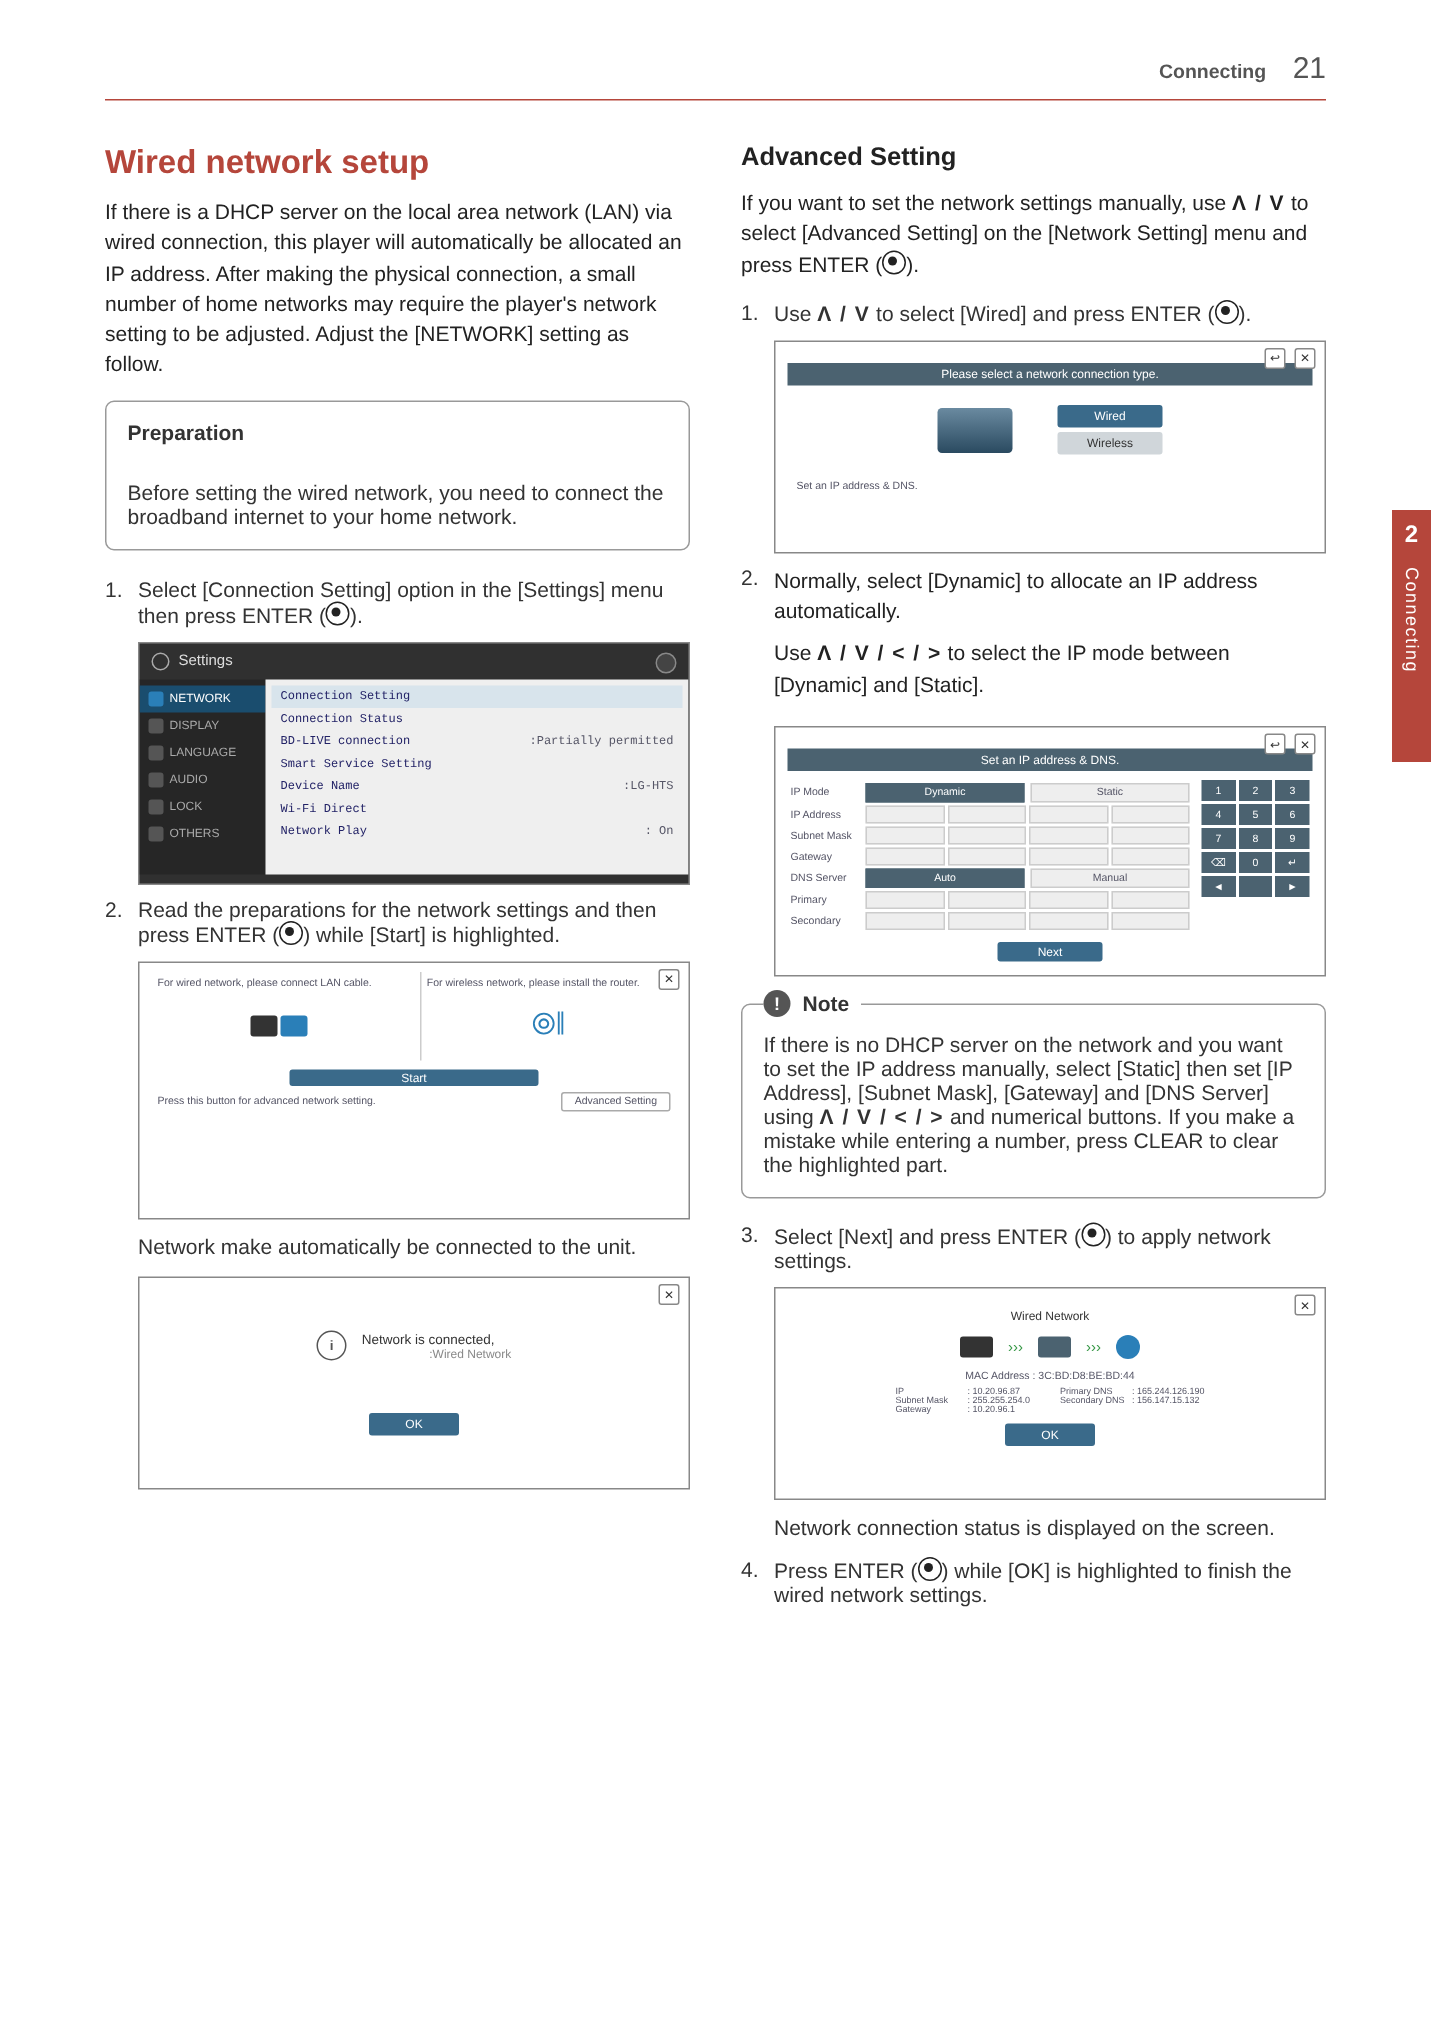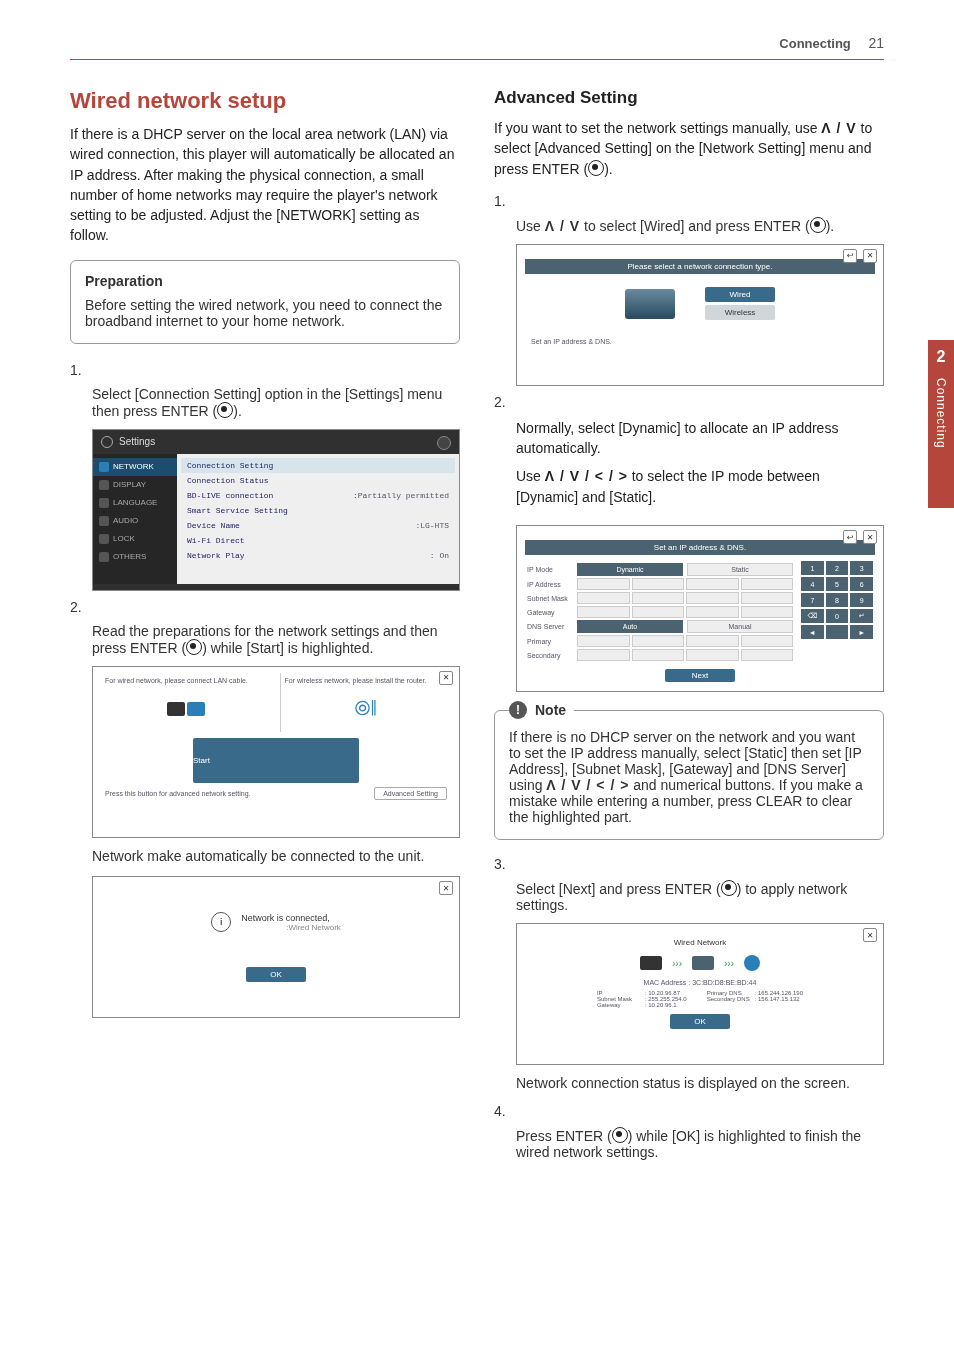--- a/index.html
+++ b/index.html
@@ -16,21 +16,21 @@
     position: relative;
   }
   .top-header {
     text-align: right;
     font-size: 13px;
     color: #555;
     padding-bottom: 8px;
     border-bottom: 1px solid #b5463b;
   }
   .top-header .sec-name { margin-right: 14px; font-weight:600;}
-  .top-header .page-num { font-size: 14px; }
+  .top-header .page-num { font-size: 20px; }
   .columns {
     display: flex;
     gap: 34px;
     margin-top: 28px;
   }
   .col { flex: 1; min-width:0; }
   h1.section-title {
     font-size: 22px;
     font-weight: 600;
     color: #b5463b;
@@ -42,25 +42,25 @@
     color: #222;
     margin: 0 0 10px 0;
   }
   p { margin: 0 0 14px 0; line-height: 1.45; color:#222;}
   .box {
     border: 1px solid #999;
     border-radius: 6px;
     padding: 12px 14px 14px 14px;
     margin: 12px 0 18px 0;
   }
-  .box .box-title { font-weight: 700; margin-bottom: 8px; font-size:14px;}
+  .box .box-title { font-weight: 700; margin-bottom: 24px; font-size:14px;}
   ol.steps { list-style: none; padding: 0; margin: 0; }
   ol.steps > li { display: flex; margin-bottom: 10px; }
   ol.steps > li .num { width: 22px; flex-shrink:0; }
-  ol.steps > li .step-body { flex:1;margin-top:24px; }
+  ol.steps > li .step-body { flex:1; }
   .step-body p { margin: 0 0 8px 0; }
   .indent-text { margin-left:22px; line-height:1.45; margin-top:6px;}
 
   .note-box {
     border: 1px solid #999;
     border-radius: 6px;
     padding: 18px 14px 14px 14px;
     margin: 18px 0 16px 0;
     position: relative;
   }
@@ -133,21 +133,21 @@
   .shot-settings .back{position:absolute;top:6px;right:8px;width:12px;height:12px;border:1px solid #888;border-radius:50%;background:#444;}
 
   
   .shot-guide{height:170px;background:#fff;}
   .shot-guide .title{background:#4b6270;color:#fff;text-align:center;padding:3px;font-size:8px;margin:14px 8px 0 8px;}
   .shot-guide .split{display:flex;margin:6px 8px 0 8px;gap:8px;}
   .shot-guide .half{flex:1;font-size:7px;color:#556;padding:4px;}
   .shot-guide .half .img{height:38px;display:flex;align-items:center;justify-content:center;margin-top:6px;}
   .router-ic{display:flex;gap:2px;} .router-ic div{width:18px;height:14px;background:#333;border-radius:2px;}
   .wifi-ic{color:#2a7fb8;font-size:20px;}
-  .shot-guide .btn{background:#3a6a8a;color:#fff;padding:18px 0;font-size:8px;margin:6px 100px 4px 100px;border-radius:2px;}
+  .shot-guide .btn{background:#3a6a8a;color:#fff;text-align:center;padding:1px 0;font-size:8px;margin:6px 100px 4px 100px;border-radius:2px;}
   .shot-guide .foot{display:flex;justify-content:space-between;align-items:center;margin:0 12px 6px 12px;font-size:7px;color:#556;}
   .shot-guide .adv{border:1px solid #aaa;padding:2px 8px;border-radius:2px;}
 
   
   .shot-conn{height:140px;background:#fff;}
   .shot-conn .center{display:flex;align-items:center;justify-content:center;gap:10px;height:90px;font-size:9px;color:#333;}
   .shot-conn .info-ic{width:18px;height:18px;border:1.5px solid #555;border-radius:50%;display:flex;align-items:center;justify-content:center;font-weight:700;color:#555;}
   .shot-conn .ok{background:#3a6a8a;color:#fff;text-align:center;width:60px;margin:0 auto;padding:3px 0;font-size:8px;border-radius:2px;}
 
   

